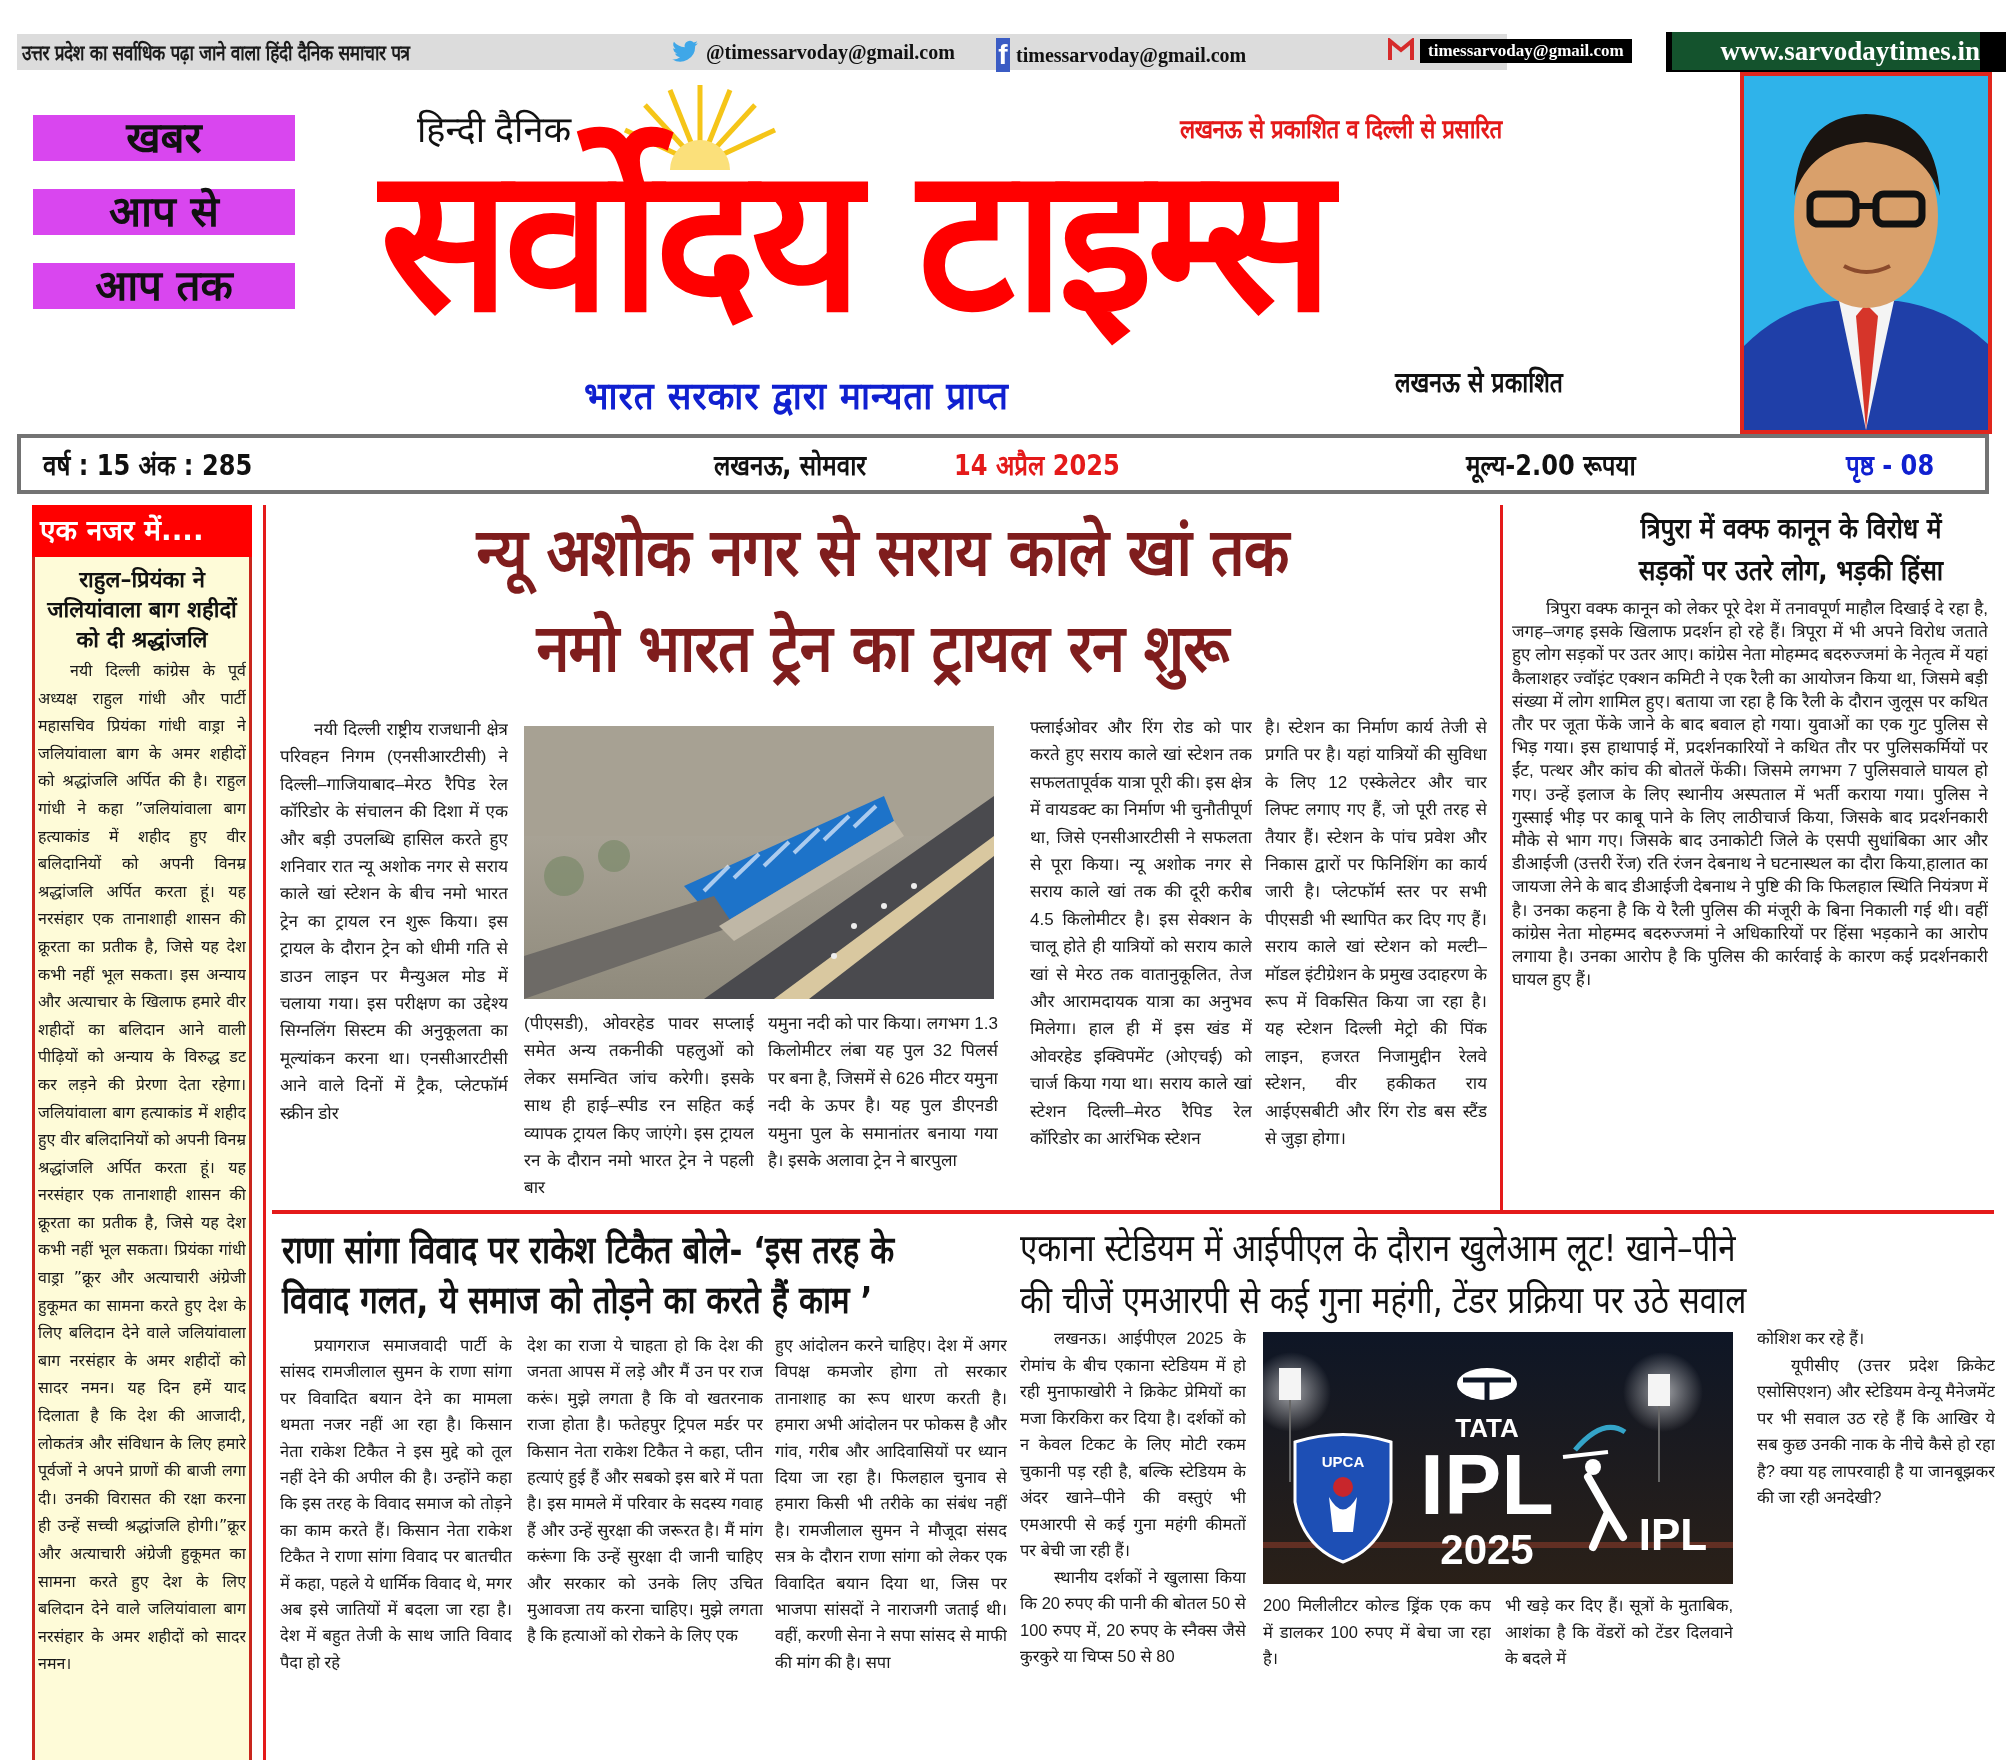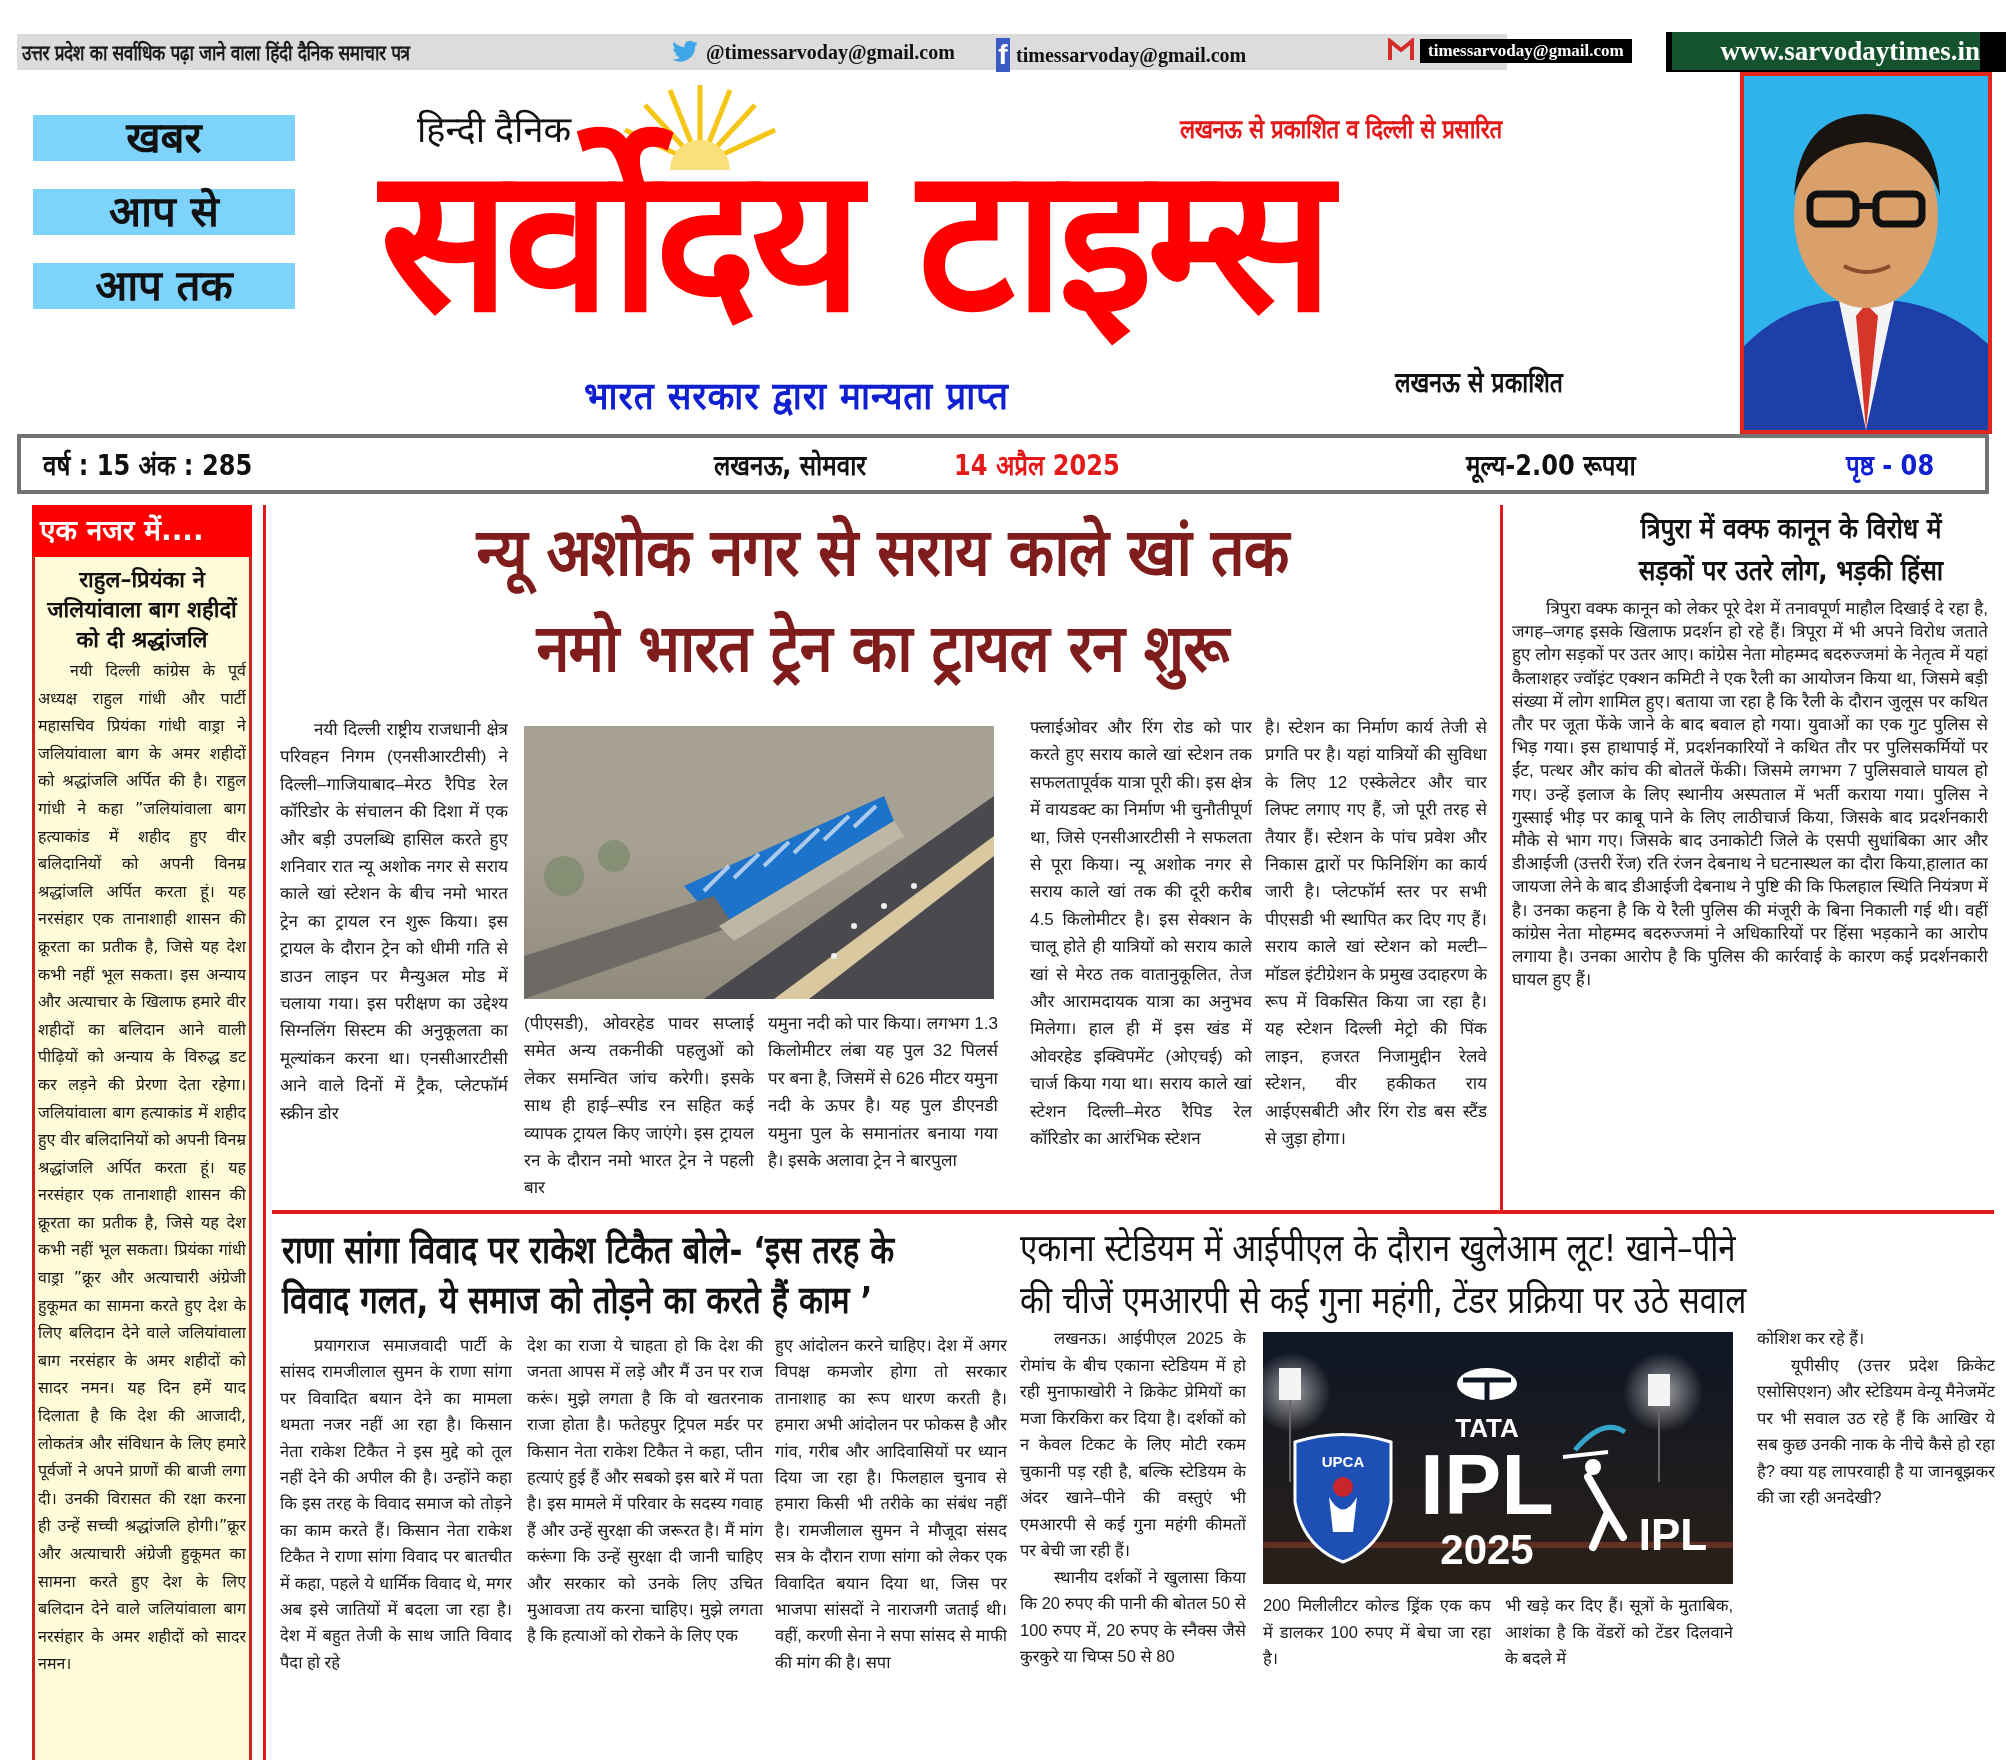--- a/index.html
+++ b/index.html
@@ -13,21 +13,21 @@
   .social .txt { font-family: "Liberation Serif", serif; font-weight: bold; font-size: 20px; color: #111; }
   .tw { left: 670px; } .fb { left: 996px; } .gm { left: 1388px; }
   .tw-ico { width: 30px; height: 28px; color: #3fa7e8; font-size: 28px; line-height: 28px; }
   .fb-ico { width: 14px; height: 34px; background: #3b5cc4; color: #fff; font-weight: bold; font-size: 28px; line-height: 34px; text-align: center; font-family: "Liberation Sans", sans-serif; }
   .gm-ico { width: 26px; height: 26px; font-family: "Liberation Sans", sans-serif; font-weight: bold; color: #d62b2b; font-size: 26px; line-height: 26px; }
   .gm .txt { background: #000; color: #fff; font-size: 17px; padding: 2px 8px; }
   .site { position: absolute; left: 1666px; top: 32px; width: 340px; height: 40px; background: #000; }
   .site-in { position: absolute; left: 1672px; top: 32px; width: 308px; height: 38px; background: #14532d; color: #fff; font-family: "Liberation Serif", serif; font-weight: bold; font-size: 27px; line-height: 38px; text-align: right; }
 
   
-  .slogan { position: absolute; left: 33px; width: 262px; height: 46px; background: #7dd3fc; text-align: center; font-family: "DejaVu Serif", serif; font-weight: bold; font-size: 42px; line-height: 46px; color: #111; }
+  .slogan { position: absolute; left: 33px; width: 262px; height: 46px; background: #d946ef; text-align: center; font-family: "DejaVu Serif", serif; font-weight: bold; font-size: 42px; line-height: 46px; color: #111; }
   .sl1 { top: 115px; } .sl2 { top: 189px; } .sl3 { top: 263px; }
   .hindi-dainik { position: absolute; left: 393px; top: 104px; font-family: Liberation Sans, sans-serif; font-size: 36px; color: #111; margin-left: 24px; }
   .sun { position: absolute; left: 610px; top: 80px; width: 180px; height: 90px; }
   .brand { position: absolute; left: 380px; top: 125px; width: 1300px; height: 240px; font-family: "DejaVu Sans", sans-serif; font-weight: bold; font-size: 200px; line-height: 230px; color: #ff0000; letter-spacing: -6px; transform: scaleX(0.96); transform-origin: left center; white-space: nowrap; }
   .pub-top { position: absolute; left: 1180px; top: 110px; font-family: "DejaVu Sans", sans-serif; font-weight: bold; font-size: 26px; color: #e41a1a; letter-spacing: -0.5px; white-space: nowrap; transform: scaleX(0.86); transform-origin: left center; }
   .recognised { position: absolute; left: 584px; top: 368px; font-family: "DejaVu Sans", sans-serif; font-weight: bold; font-size: 38px; color: #1020d0; white-space: nowrap; letter-spacing: 1px; transform: scaleX(0.92); transform-origin: left center; }
   .pub-bottom { position: absolute; left: 1395px; top: 362px; font-family: "DejaVu Sans", sans-serif; font-weight: bold; font-size: 28px; color: #111; white-space: nowrap; transform: scaleX(0.82); transform-origin: left center; }
 
   
   .portrait { position: absolute; left: 1740px; top: 72px; width: 252px; height: 362px; border: 4px solid #e0261d; background: #2fb3ea; overflow: hidden; }

